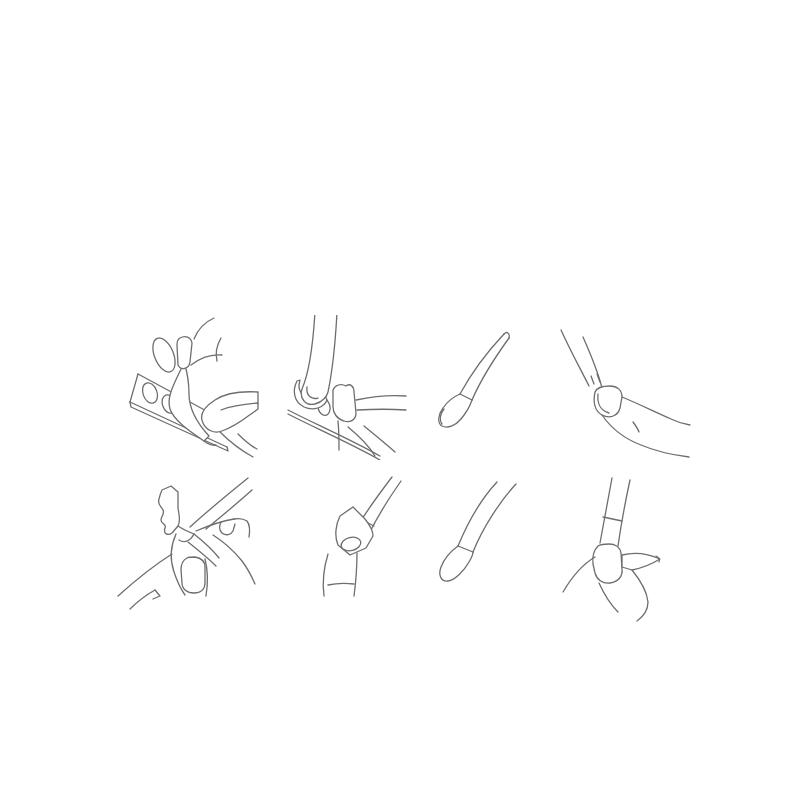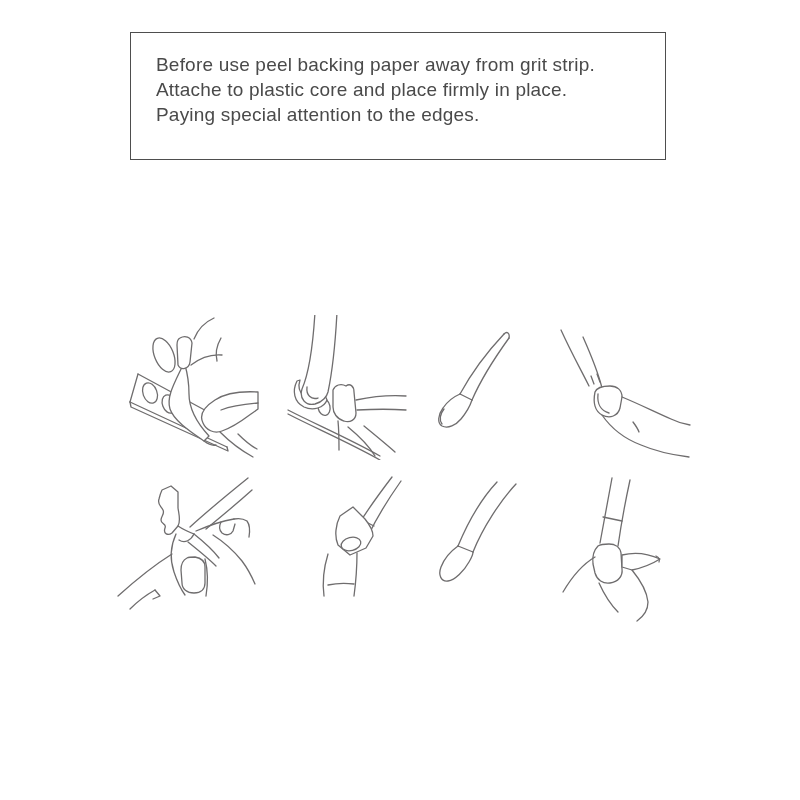--- a/index.html
+++ b/index.html
@@ -20,25 +20,20 @@
     position:absolute; fill:none; stroke:#6f6d6e; stroke-width:1.3;
     stroke-linecap:round; stroke-linejoin:round;
   }
   svg.illu .wh { fill:#ffffff; }
 </style>
 </head>
 <body>
 
 <div class="sheet">
 
-  <div class="ibox" style="border-color: rgb(78, 78, 78); color: rgb(74, 74, 74);">
-    <p>Before use peel backing paper away from grit strip.</p>
-    <p>Attache to plastic core and place firmly in place.</p>
-    <p>Paying special attention to the edges.</p>
-  </div>
 
   <svg class="illu" style="left: 100px; top: 310px; stroke: rgb(111, 109, 110);" width="160" height="150" viewBox="0 0 160 150">
     <path d="M 38,64 L 112,104"></path>
     <path d="M 38,64 L 30,92"></path>
     <path d="M 30,92 L 127,137"></path>
     <path d="M 30,92 L 31,97 L 128,141 L 127,137"></path>
     <ellipse cx="50" cy="83" rx="7" ry="10.5" transform="rotate(-20 50 83)"></ellipse>
     <ellipse cx="69" cy="94" rx="6.5" ry="9.5" transform="rotate(-20 69 94)"></ellipse>
     <path class="wh" d="M 83,55 C 75,72 66,87 70,99 C 74,111 91,122 104,131 L 109,126 C 97,113 89,99 89,84 C 89,73 87,62 85,55 Z"></path>
     <path d="M 104,131 C 108,134 112,136 116,135"></path>

